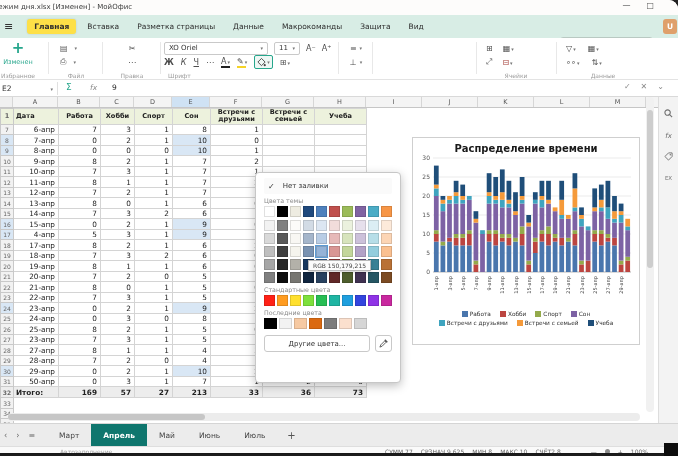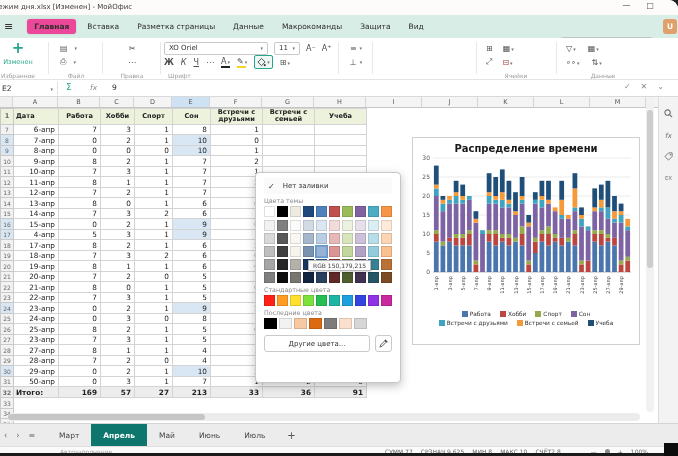--- a/index.html
+++ b/index.html
@@ -12,21 +12,21 @@
   .titlebar { position:absolute; left:0; top:0; width:100%; height:15px; background:#fdfcfb; }
   .titlebar .title { position:absolute; left:4px; top:3px; font-size:7px; color:#3c3c3c; white-space:nowrap; }
   .win-controls { position:absolute; right:24px; top:1px; display:flex; gap:16px; }
   .win-controls span { font-size:8px; color:#555; cursor:default; }
 
   
   .menubar { position:absolute; left:0; top:15px; width:100%; height:23px; background:#d8ede5; display:flex; align-items:center; }
   .hamburger { margin-left:14px; font-size:11px; color:#333; }
   .menu-items { display:flex; margin-left:14px; gap:4px; align-items:center; }
   .menu-item { font-size:7.5px; color:#2d2d2d; padding:3px 7px; border-radius:3px; white-space:nowrap; }
-  .menu-item.active { background:#ec4899; box-shadow:0 0 2px rgba(0,0,0,.15); font-weight:bold; }
+  .menu-item.active { background:#fde047; box-shadow:0 0 2px rgba(0,0,0,.15); font-weight:bold; }
   .search-box { position:absolute; left:570px; top:22px; width:93px; height:15px; background:#fff; border:1px solid #b9c9c2; border-radius:3px; font-size:6.5px; color:#979797; line-height:13px; padding-left:6px; }
   .avatar { position:absolute; right:1px; top:4px; width:14px; height:15px; background:#dfa06b; border-radius:3px; color:#fff; font-size:7.5px; font-weight:bold; text-align:center; line-height:15px; }
 
   
   .toolbar { position:absolute; left:0; top:38px; width:100%; height:42px; background:#fff; border-bottom:1px solid #e3e3e3; font-size:8px; color:#555; }
   .tb-group { position:absolute; top:0; height:42px; }
   .tb-sep { position:absolute; top:4px; height:32px; width:1px; background:#e8e8e8; }
   .tb-label { position:absolute; bottom:1px; width:100%; text-align:center; font-size:6px; color:#9b9b9b; white-space:nowrap; }
   .tb-row { position:absolute; left:0; width:100%; display:flex; align-items:center; gap:6px; }
   .row1 { top:3px; height:14px; }
@@ -582,21 +582,21 @@
             </tr>
             <tr class="total">
               <td class="gut">32</td>
               <td class="lbl">Итого:</td>
               <td>169</td>
               <td>57</td>
               <td>27</td>
               <td>213</td>
               <td>33</td>
               <td>36</td>
-              <td>91</td>
+              <td>73</td>
             </tr>
             <tr class="extra">
               <td class="gut">33</td>
               <td colspan="8"></td>
             </tr>
             <tr class="extra">
               <td class="gut">34</td>
               <td colspan="8"></td>
             </tr>
             <tr class="extra">

